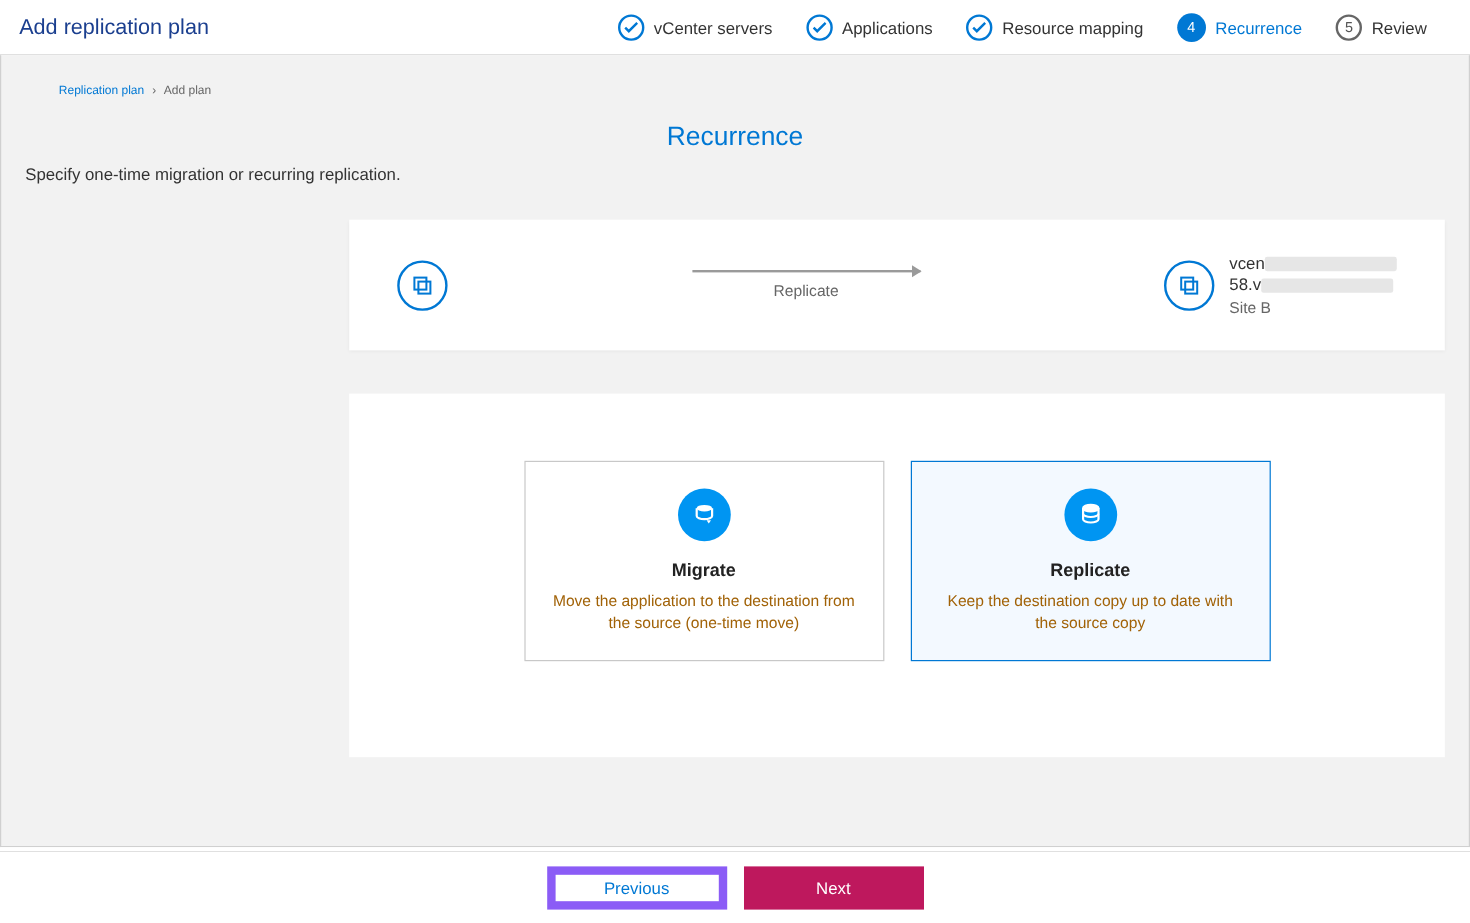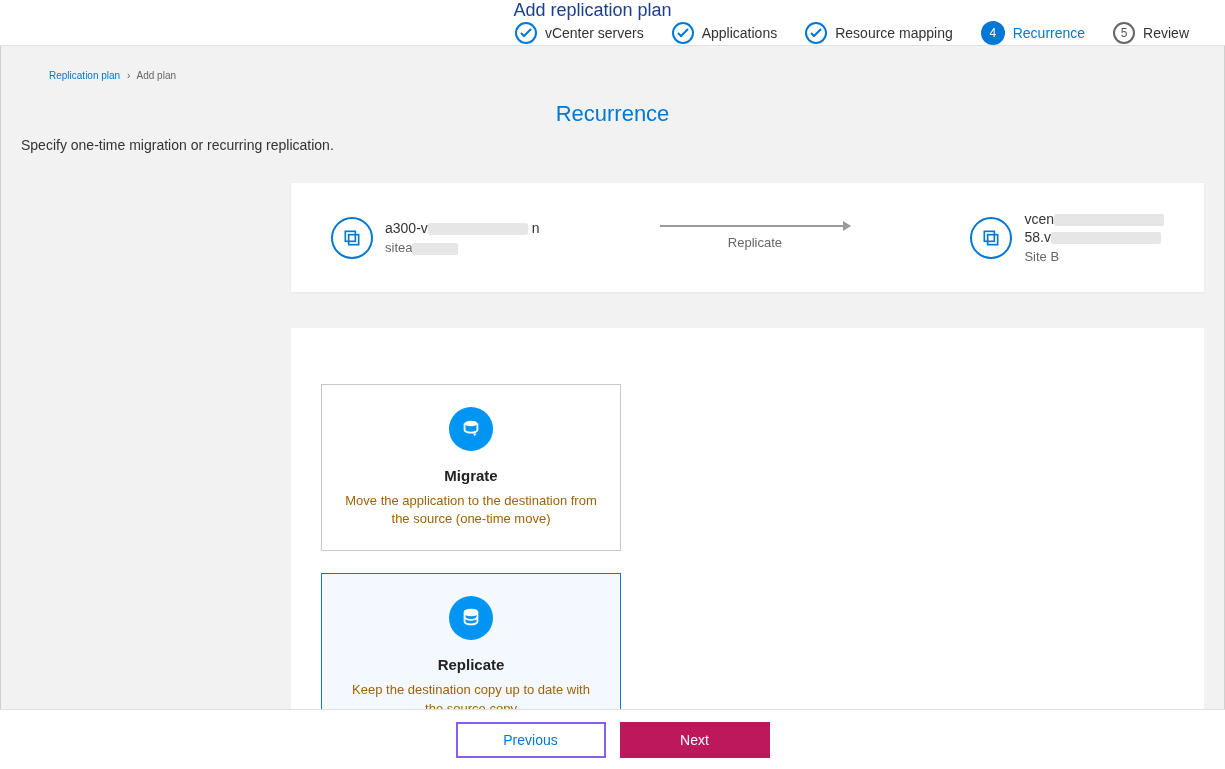--- a/index.html
+++ b/index.html
@@ -5,21 +5,20 @@
     * { box-sizing: border-box; margin: 0; padding: 0; }
     body { font-family: "Segoe UI", Arial, sans-serif; background: #fff; }
 
     
     .header {
       height: 46px;
       border-bottom: 1px solid #e0e0e0;
       display: flex;
       align-items: center;
       padding: 0 16px;
-      flex-direction: column;
     }
     .title {
       color: #1b3f8f;
       font-size: 18px;
       font-weight: 400;
       flex: 0 0 auto;
       padding-right: 40px;
     }
     .steps {
       display: flex;
@@ -138,21 +137,20 @@
     .options-card {
       background:#fff;
       margin-left:270px;
       margin-top: 36px;
       padding: 56px 30px 80px 30px;
     }
     .options {
       display:flex;
       gap: 22px;
       justify-content: center;
-      flex-direction: column;
     }
     .opt {
       width: 300px;
       border: 1px solid #c8c8c8;
       padding: 22px 20px;
       text-align: center;
       cursor: pointer;
       background:#fff;
     }
     .opt.selected {
@@ -180,21 +178,21 @@
       justify-content:center;
       gap: 14px;
     }
     .btn {
       width: 150px; height: 36px;
       font-size:14px;
       cursor:pointer;
       display:inline-flex;
       align-items:center; justify-content:center;
     }
-    .btn.prev { border:2px solid #8b5cf6; color:#0078d4; background:#fff; }
+    .btn.prev { border:7px solid #8b5cf6; color:#0078d4; background:#fff; }
     .btn.next { background:#be185d; color:#fff; border:none; }
   </style>
 </head>
 <body>
 
 <div class="header">
   <div class="title">Add replication plan</div>
 
   <div class="steps">
     <div class="step done">
@@ -245,28 +243,20 @@
 
   <div class="card">
     <div class="flow">
 
       <div class="endpoint">
         <div class="ep-icon">
           <svg width="20" height="20" viewBox="0 0 24 24" fill="none" stroke="#0078d4" stroke-width="2">
             <rect x="4" y="4" width="12" height="12"></rect>
               <rect x="8" y="8" width="12" height="12"></rect>
           </svg>
-        </div>
-        <div class="ep-text">
-          <div class="t1">
-            <span>a300-v</span><span class="redact" style="width:100px"></span> n
-          </div>
-          <div class="t2">
-            <span>sitea</span><span class="redact" style="width:46px"></span>
-          </div>
         </div>
       </div>
 
       <div class="arrow-wrap">
         <div class="arrow-line"></div>
         <div class="arrow-label">Replicate</div>
       </div>
 
       <div class="endpoint">
         <div class="ep-icon">

